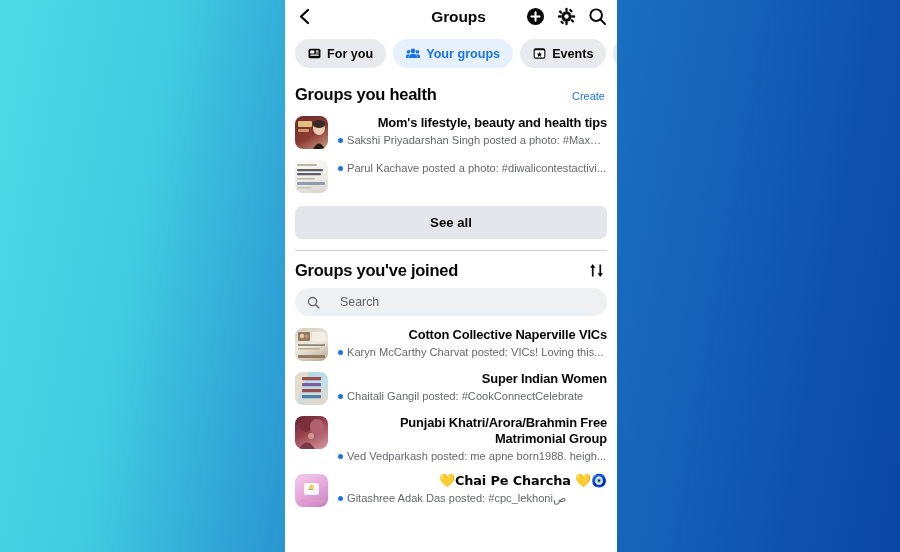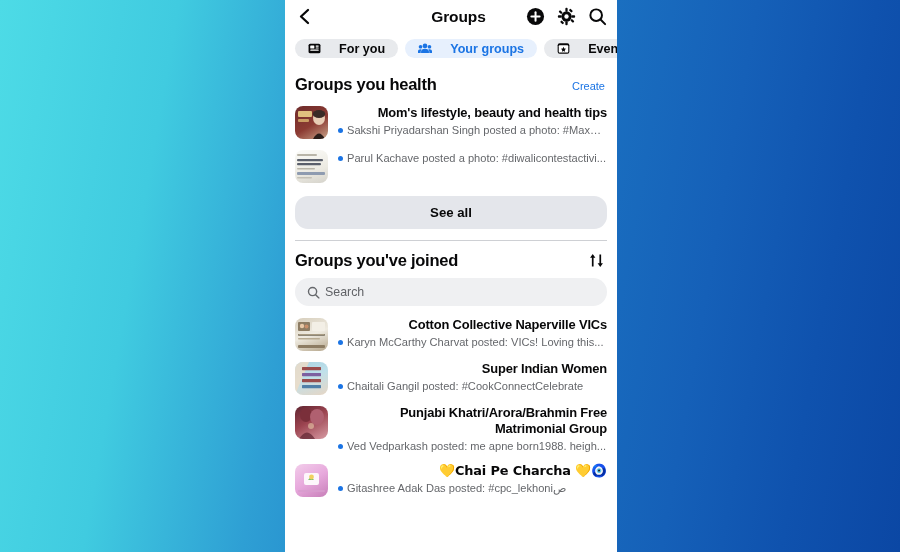--- a/index.html
+++ b/index.html
@@ -58,22 +58,22 @@
     display: flex;
     align-items: center;
     gap: 7px;
     padding: 6px 0 8px 10px;
     white-space: nowrap;
     overflow: hidden;
   }
   .chip {
     display: inline-flex;
     align-items: center;
-    gap: 18px;
-    height: 19px;
+    gap: 6px;
+    height: 29px;
     padding: 0 13px;
     border-radius: 18px;
     background: #e8eaed;
     font-size: 12.6px;
     font-weight: bold;
     color: #080809;
     cursor: pointer;
     flex: none;
   }
   .chip.active { background: #e7f0fd; color: #1b74e4; }
@@ -152,21 +152,21 @@
   .sub-text {
     overflow: hidden;
     text-overflow: ellipsis;
     white-space: nowrap;
   }
 
   
   .seeall-wrap { padding: 8px 10px 9px 10px; }
   .seeall {
     height: 33px;
-    border-radius: 13px;
+    border-radius: 7px;
     background: #e4e6eb;
     display: flex;
     align-items: center;
     justify-content: center;
     font-size: 13.2px;
     font-weight: bold;
     color: #080809;
     cursor: pointer;
   }
 
@@ -177,21 +177,21 @@
   }
 
   
   .search-wrap { padding: 2px 10px 6px 10px; }
   .searchbar {
     height: 28px;
     border-radius: 16px;
     background: #eff0f2;
     display: flex;
     align-items: center;
-    gap: 5px;
+    gap: 20px;
     padding: 0 12px;
     cursor: text;
   }
   .search-ph {
     font-size: 12.4px;
     color: #606266;
   }
 
   .sort-ic { cursor: pointer; display: flex; }
   .emoji { font-family: "DejaVu Sans", sans-serif; }

